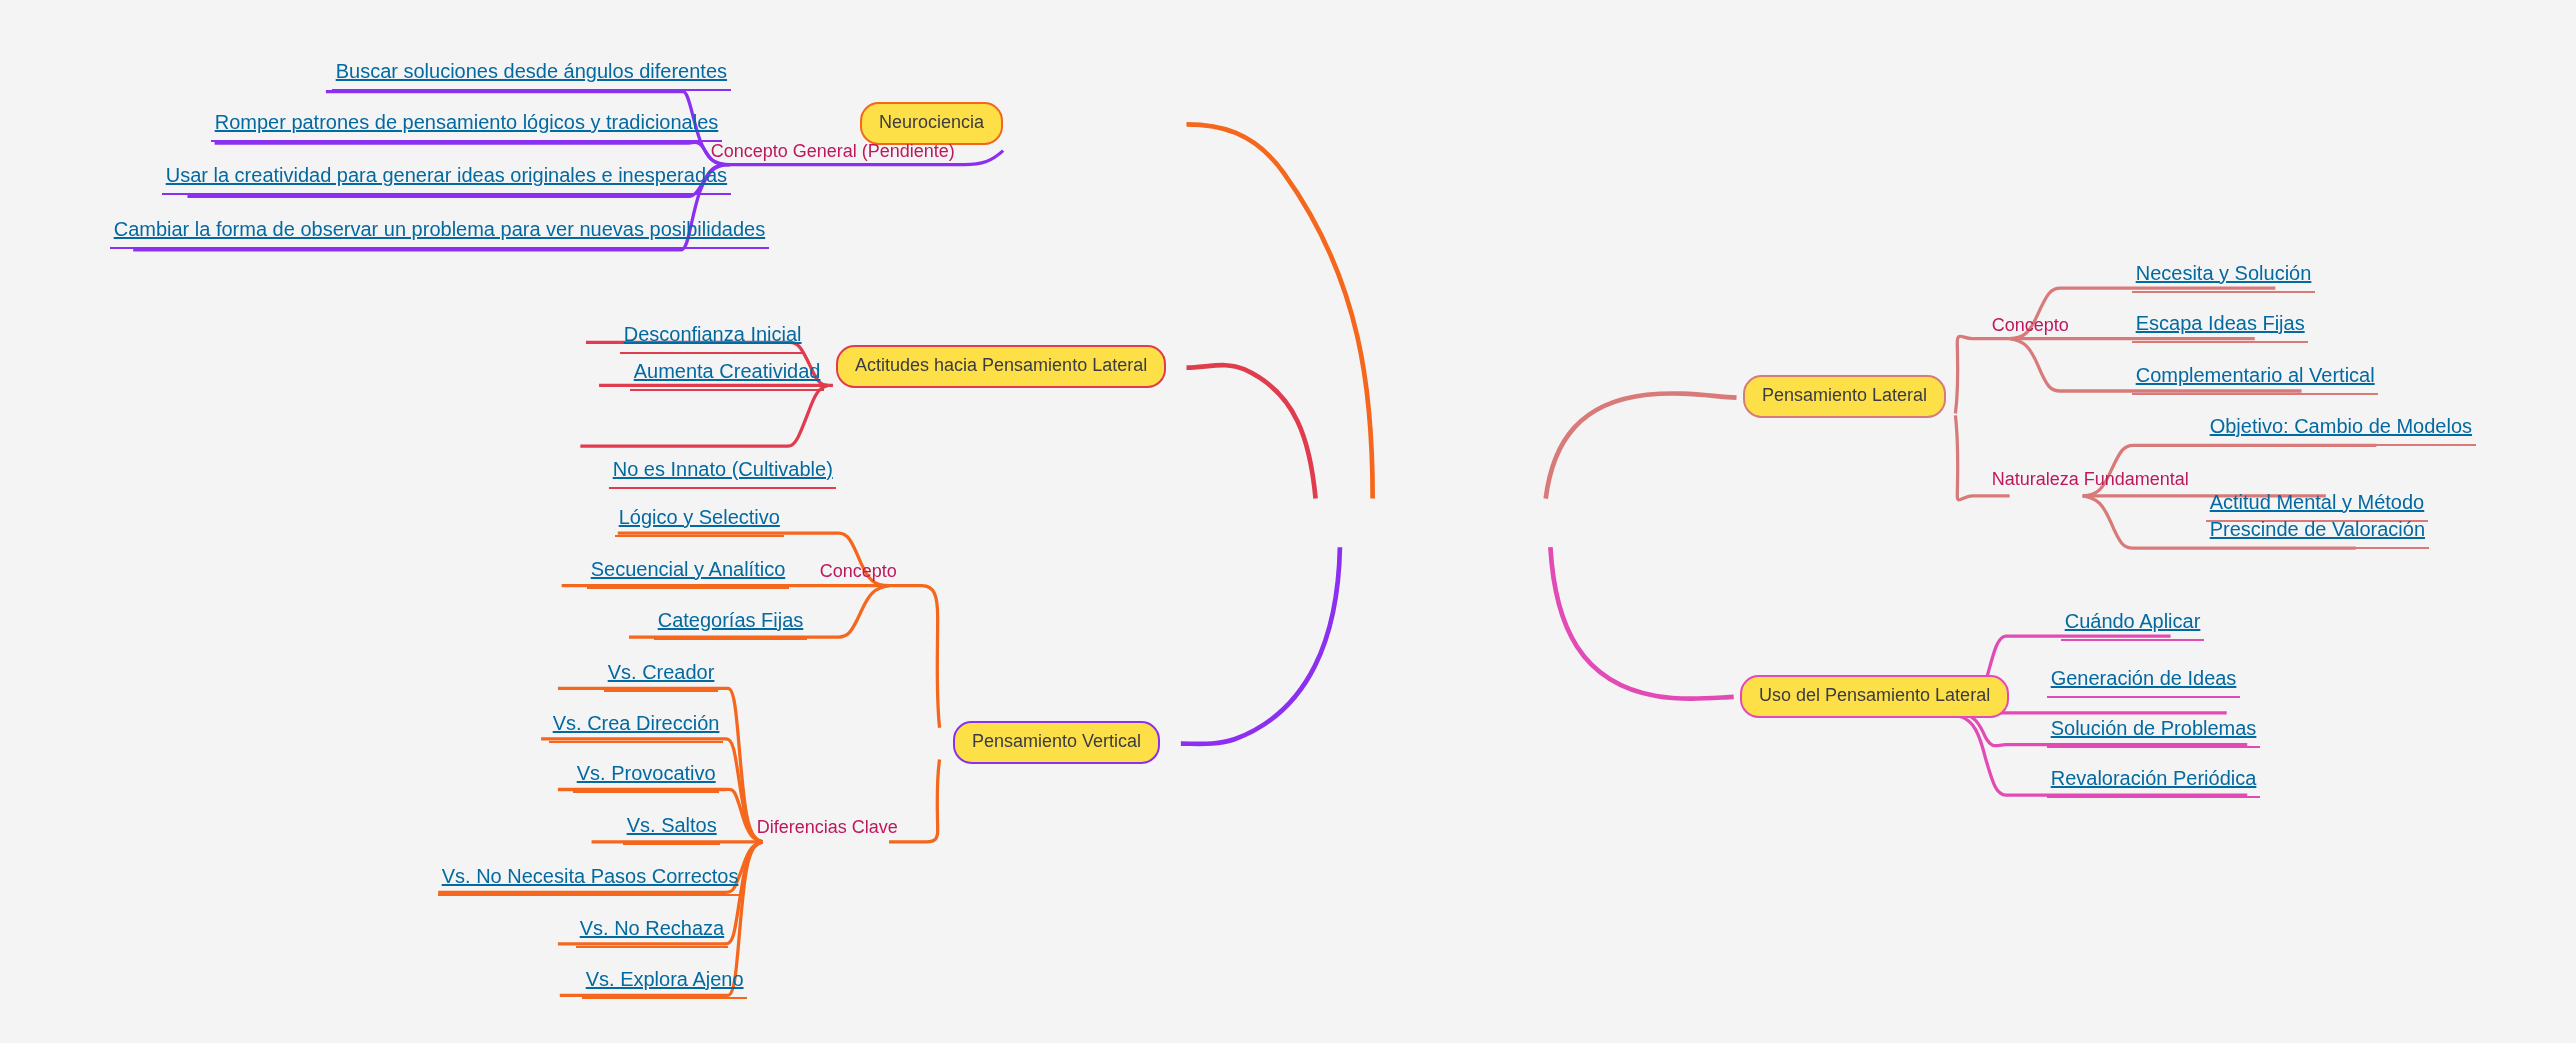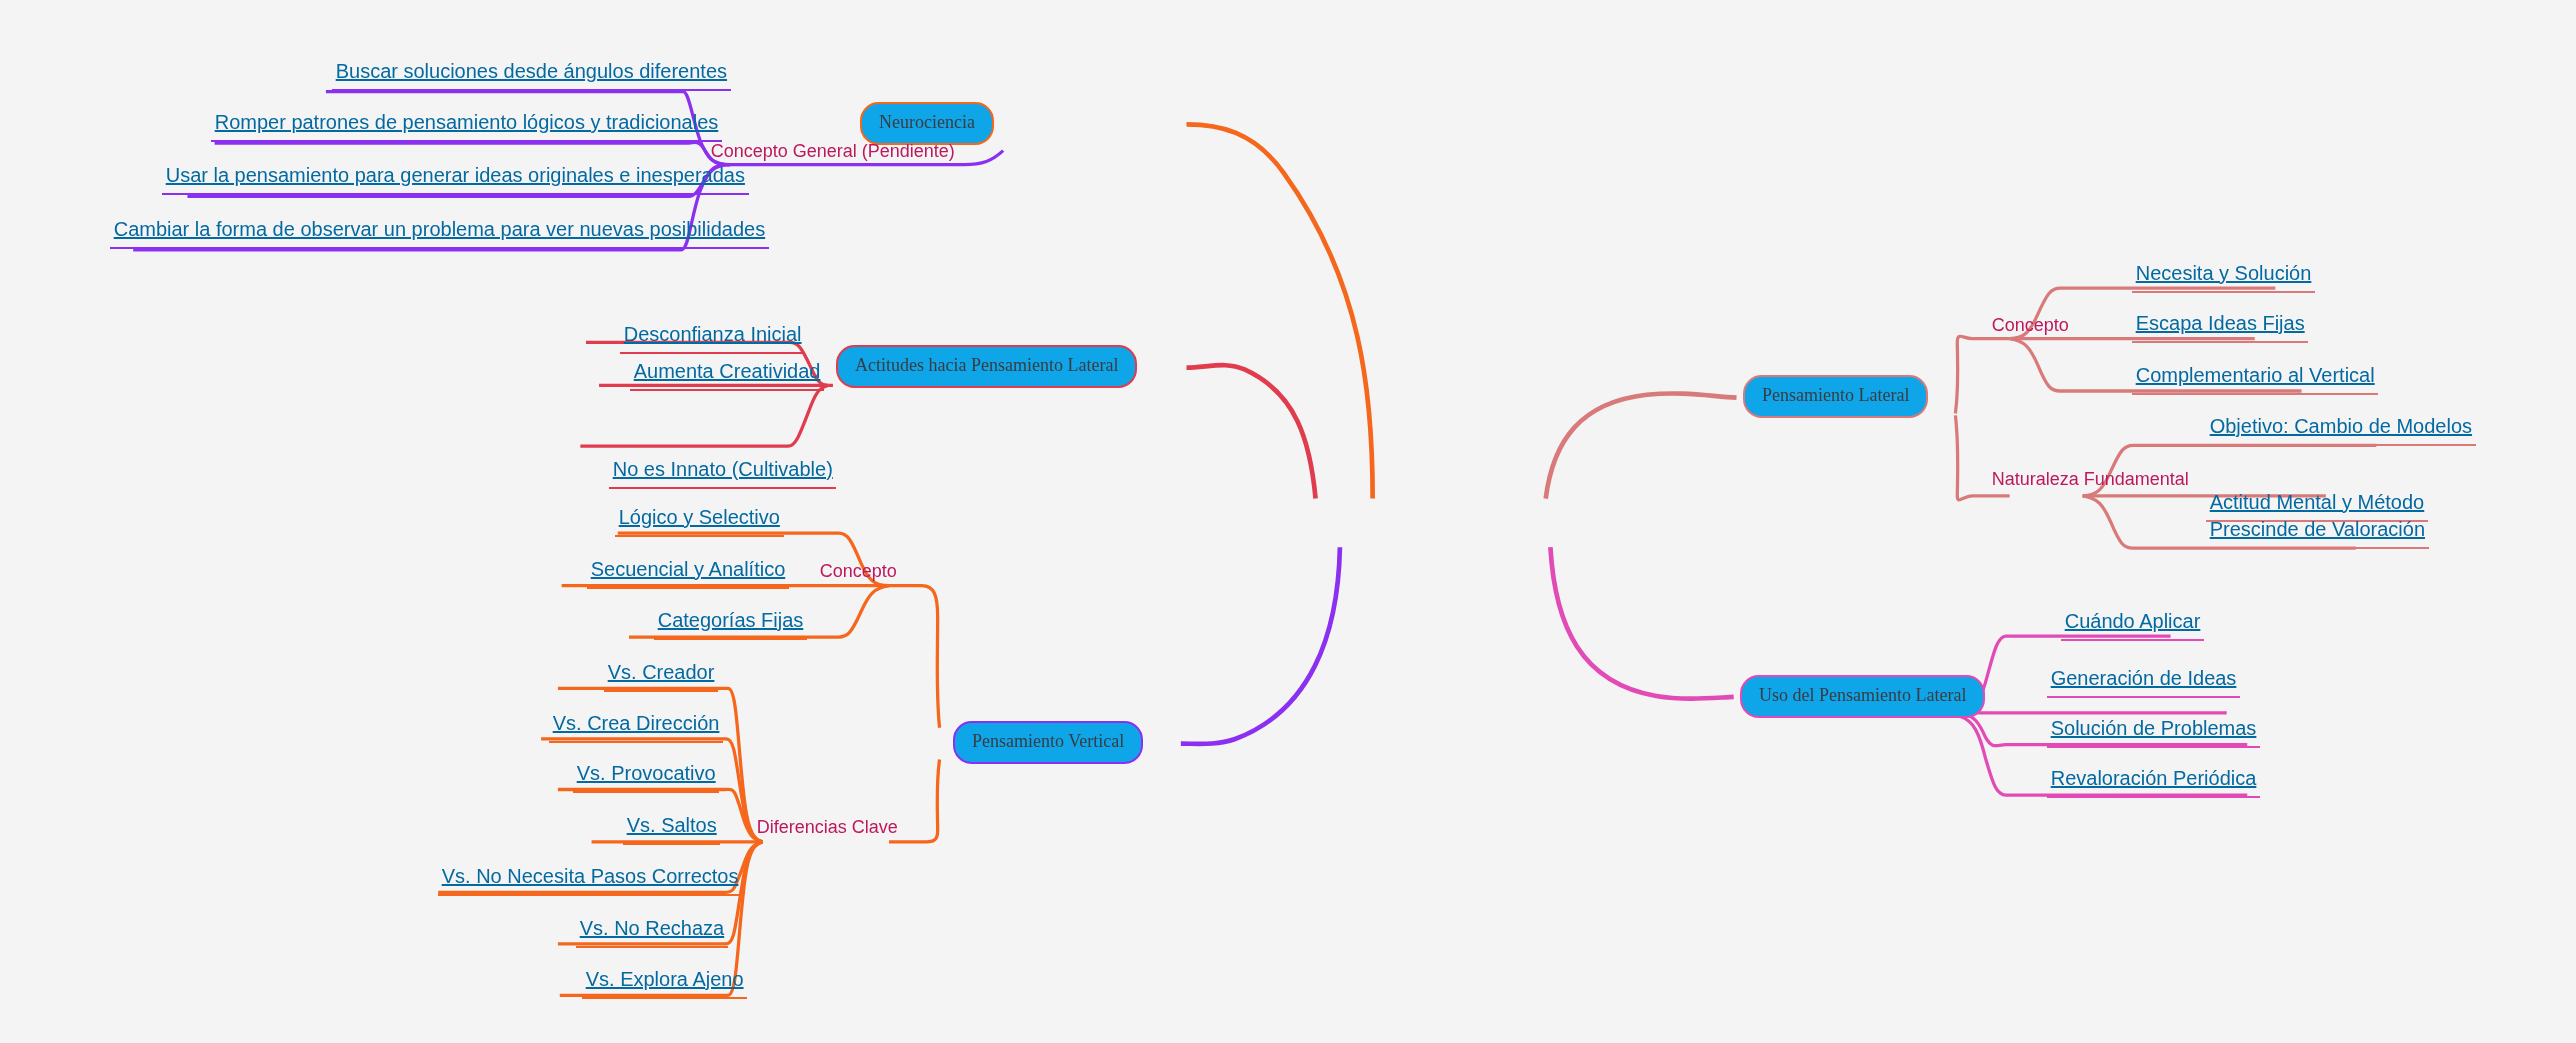--- a/index.html
+++ b/index.html
@@ -32,27 +32,26 @@
   .node.root {
     background: #4d5069;
     color: #ffffff;
     border-radius: 26px;
     font-size: 23.4px;
     padding: 12px 28px 14px 28px;
     letter-spacing: 0.1px;
   }
   
   .node.boxed {
-    background: #0ea5e9;
+    background: #fde047;
     border: 2.8px solid #888;
     border-radius: 18.7px;
     font-size: 18px;
     padding: 8.4px 17px 9.4px 17px;
     color: #3b3c42;
-    font-family: Liberation Serif, serif;
   }
   
   .node.plain {
     font-size: 18px;
     padding: 1.9px 3.7px;
     color: #be185d;
   }
   
   .node.leaf {
     font-size: 20px;
@@ -119,21 +118,21 @@
     <path d="M2095,766 C2110,770 2116,786 2122,810 C2130,838 2134,850 2144,850 L2402,850" fill="none" stroke="#e24bb5" stroke-width="3.5"></path>
   </svg>
 
 
   <div class="node boxed" id="n-neurociencia" style="top: 102px; left: 860px; visibility: visible; border-color: rgb(244, 103, 28);">Neurociencia</div>
 
   <div class="node plain" id="n-concepto-general" style="top: 139px; left: 707px; visibility: visible;">Concepto General (Pendiente)</div>
 
   <div class="node leaf" id="n-l-leaf-0" style="top: 57px; left: 332px; visibility: visible; border-bottom-color: rgb(139, 48, 240);">Buscar soluciones desde ángulos diferentes</div>
   <div class="node leaf" id="n-l-leaf-1" style="top: 108px; left: 211px; visibility: visible; border-bottom-color: rgb(139, 48, 240);">Romper patrones de pensamiento lógicos y tradicionales</div>
-  <div class="node leaf" id="n-l-leaf-2" style="top: 161px; left: 162px; visibility: visible; border-bottom-color: rgb(139, 48, 240);">Usar la pensamiento para generar ideas originales e inesperadas</div>
+  <div class="node leaf" id="n-l-leaf-2" style="top: 161px; left: 162px; visibility: visible; border-bottom-color: rgb(139, 48, 240);">Usar la creatividad para generar ideas originales e inesperadas</div>
   <div class="node boxed" id="n-actitudes" style="top: 345px; left: 836px; visibility: visible; border-color: rgb(224, 60, 78);">Actitudes hacia Pensamiento Lateral</div>
 
   <div class="node leaf" id="n-l-leaf-3" style="top: 215px; left: 110px; visibility: visible; border-bottom-color: rgb(139, 48, 240);">Cambiar la forma de observar un problema para ver nuevas posibilidades</div>
 
   <div class="node leaf" id="n-a-leaf-0" style="top: 320px; left: 620px; visibility: visible; border-bottom-color: rgb(224, 60, 78);">Desconfianza Inicial</div>
   <div class="node leaf" id="n-a-leaf-1" style="top: 357px; left: 630px; visibility: visible; border-bottom-color: rgb(224, 60, 78);">Aumenta Creatividad</div>
   <div class="node leaf" id="n-a-leaf-2" style="top: 411px; left: 609px; visibility: visible; border-bottom-color: rgb(224, 60, 78); margin-top: 44px;">No es Innato (Cultivable)</div>
 
   <div class="node boxed" id="n-pensamiento-vertical" style="top: 721px; left: 953px; visibility: visible; border-color: rgb(139, 48, 240);">Pensamiento Vertical</div>
 

